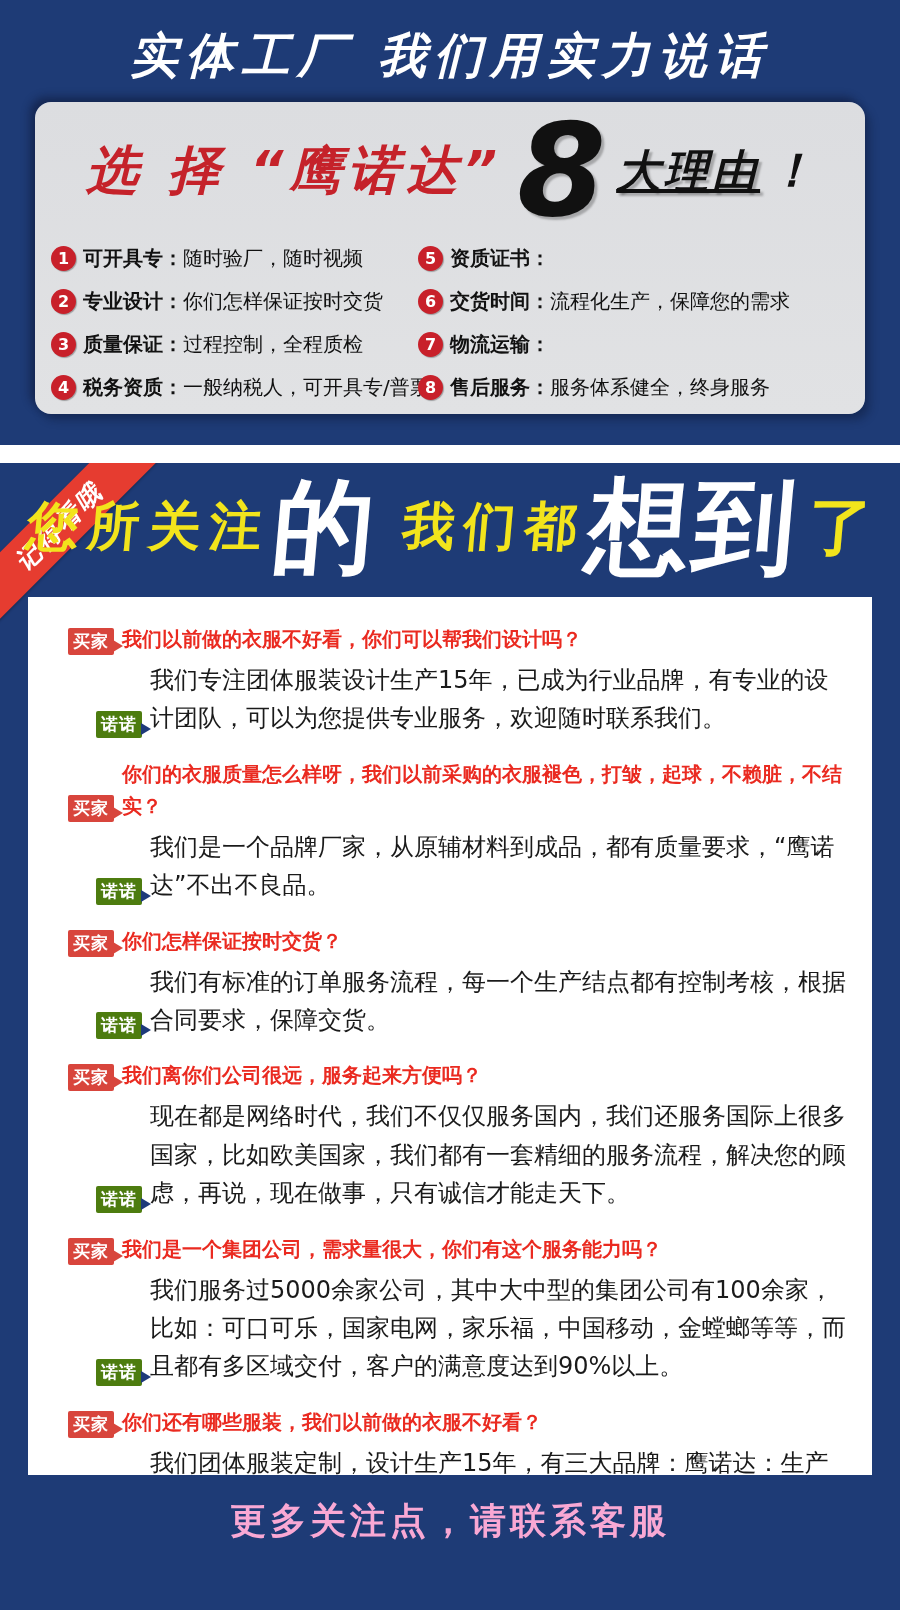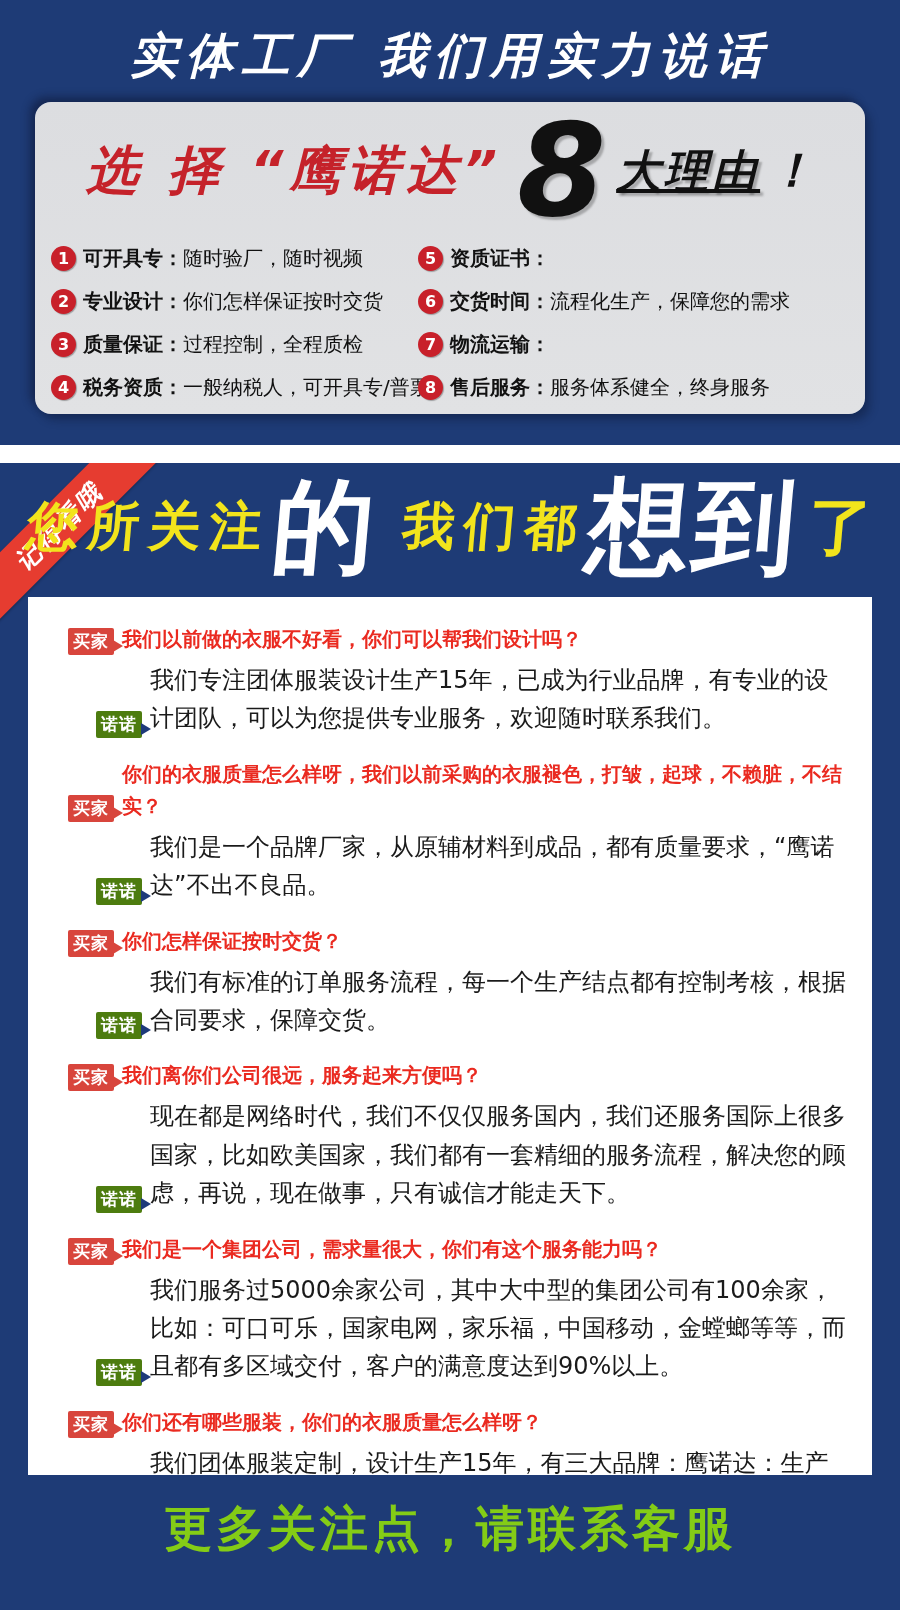--- a/index.html
+++ b/index.html
@@ -135,21 +135,21 @@
   .qa-text { margin-left:8px; flex:1; }
   .q-text {
     color:#ea2a20; font-size:20px; font-weight:bold; line-height:1.6;
   }
   .a-text {
     color:#1a1a1a; font-size:24px; line-height:1.6;
   }
   .footer-note {
     margin-top:22px;
     text-align:center;
-    color:#84cc16; font-size:48px; font-weight:bold;
+    color:#f9a8d4; font-size:36px; font-weight:bold;
     letter-spacing:4px;
   }
 </style>
 </head>
 <body>
 
 <div class="page">
 
   <section class="s1">
     <div class="headline">实体工厂 我们用实力说话</div>
@@ -276,21 +276,21 @@
         </div>
         <div class="qa-row a">
           <span class="chip chip-blue">诺诺</span>
           <p class="qa-text a-text">我们服务过5000余家公司，其中大中型的集团公司有100余家，比如：可口可乐，国家电网，家乐福，中国移动，金螳螂等等，而且都有多区域交付，客户的满意度达到90%以上。</p>
         </div>
       </div>
 
       <div class="qa-pair">
         <div class="qa-row q">
           <span class="chip chip-red">买家</span>
-          <p class="qa-text q-text">你们还有哪些服装，你们的衣服质量怎么样呀？</p>
+          <p class="qa-text q-text">你们还有哪些服装，我们以前做的衣服不好看？</p>
         </div>
         <div class="qa-row a">
           <span class="chip chip-blue">诺诺</span>
           <p class="qa-text a-text">我们团体服装定制，设计生产15年，有三大品牌：鹰诺达：生产制造型企业一线员工使用的工作服。尊羿：职场人员使用的西服，衬衫，大衣等职业装。 聚拓：科技型企业，团建，福利等中高端休闲运动户外类服装，能满足各种公司类型的各种服装需求。</p>
         </div>
       </div>
 
     </div>
 
     <div class="footer-note">更多关注点，请联系客服</div>

